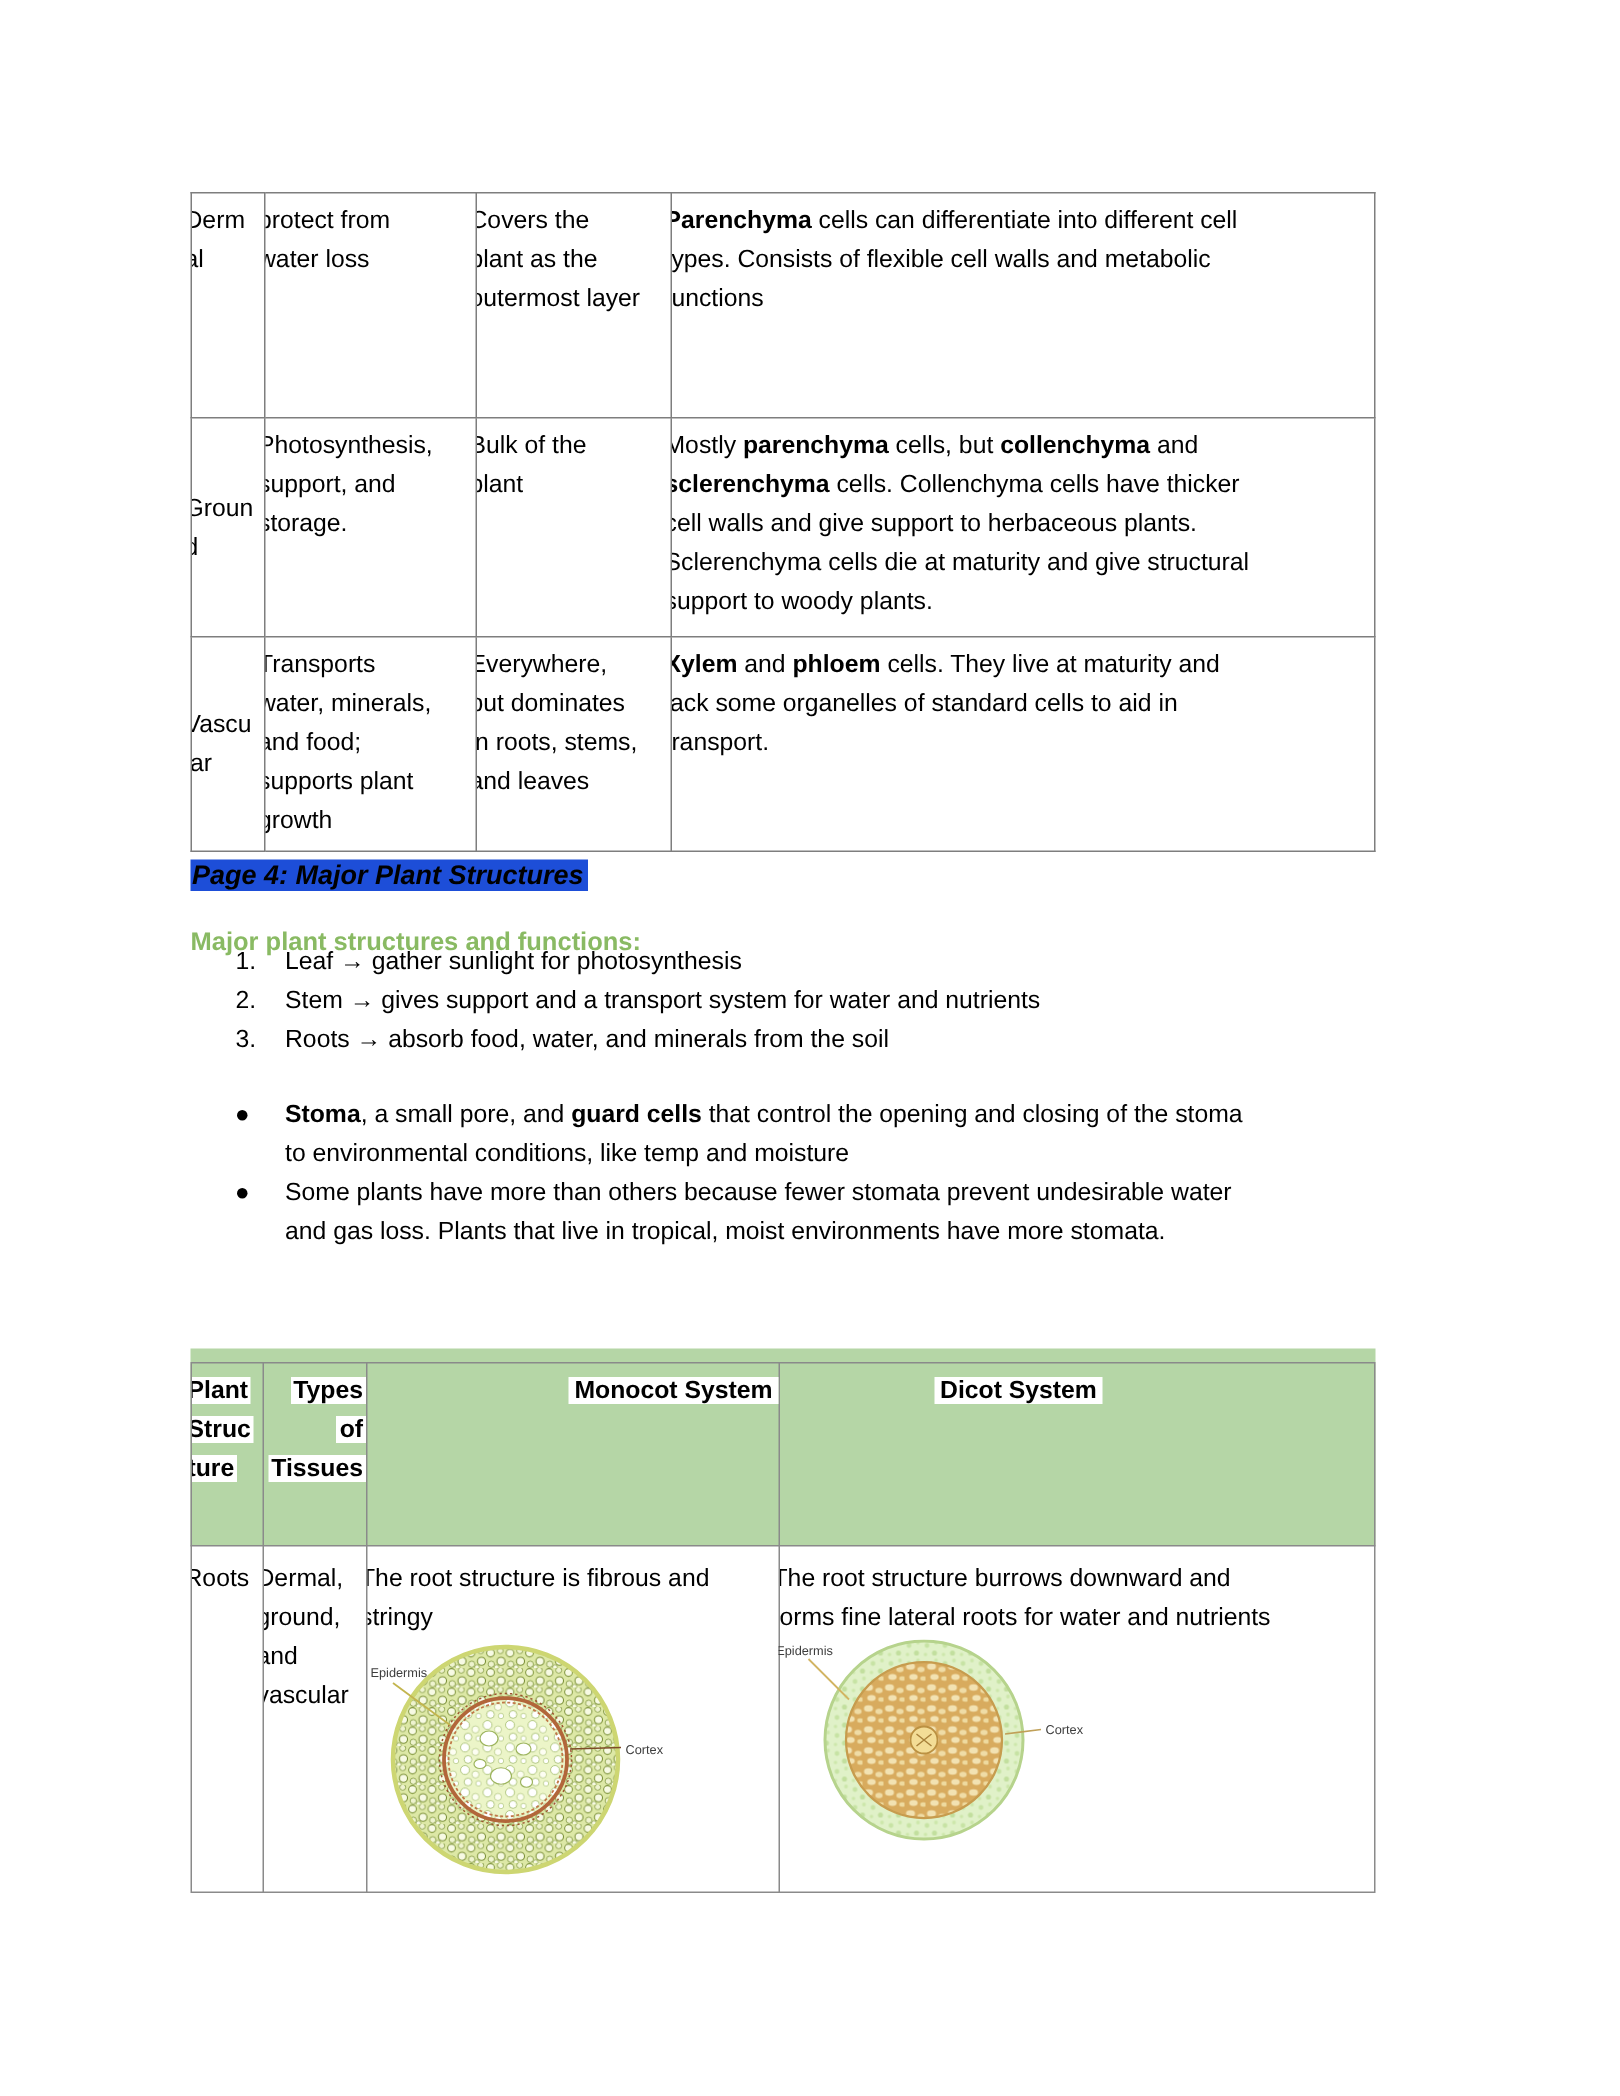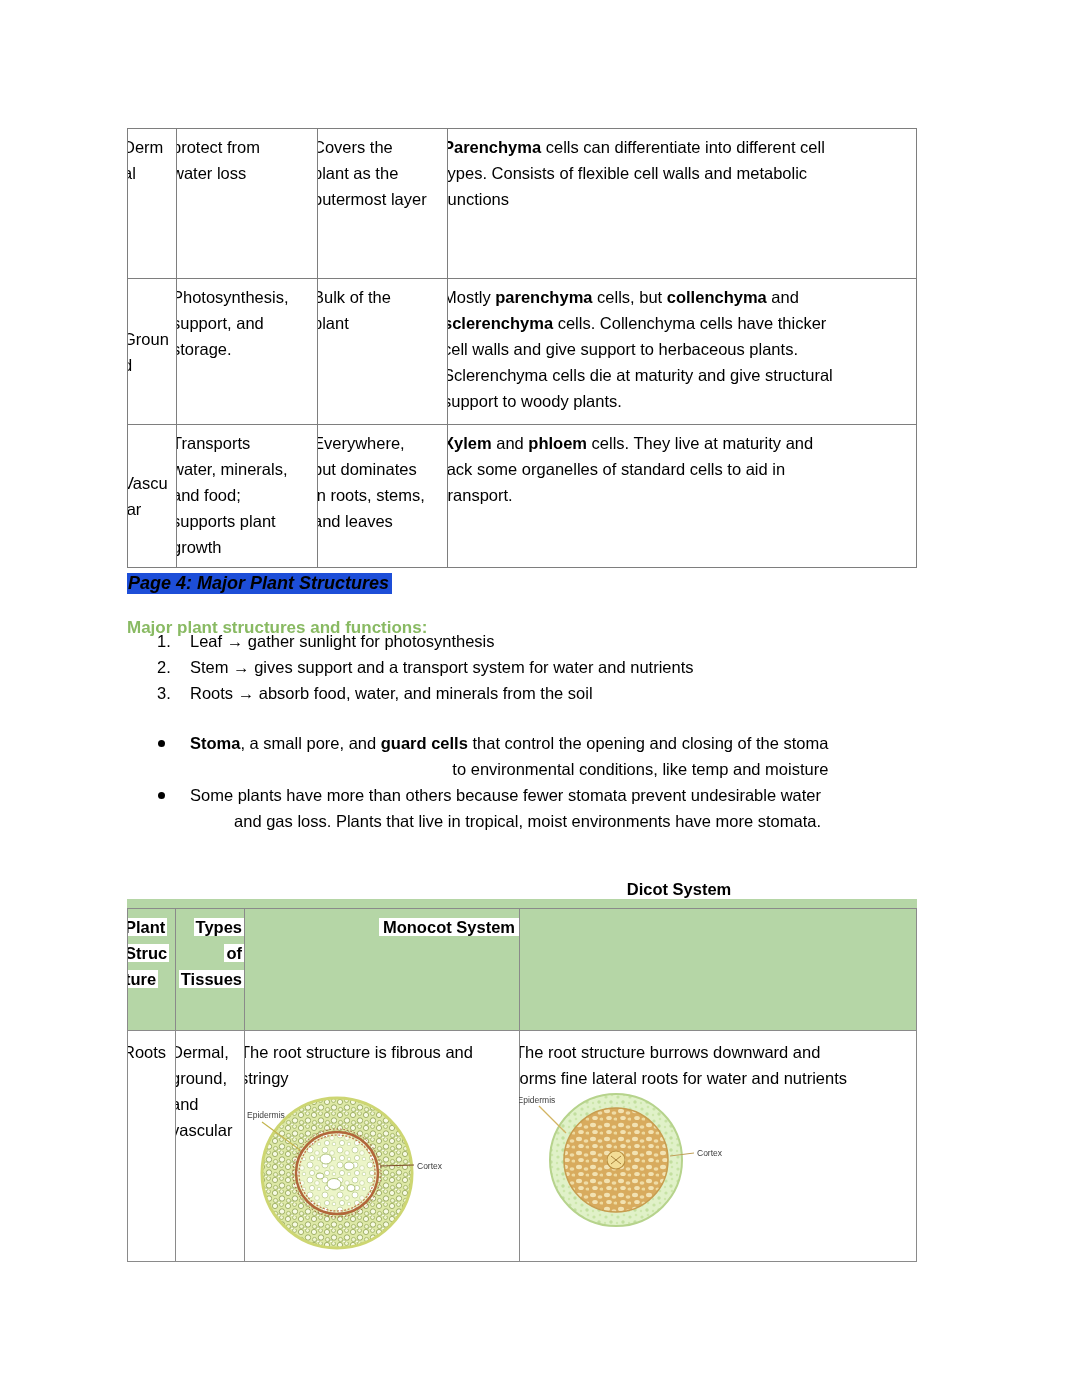--- a/index.html
+++ b/index.html
@@ -21,21 +21,21 @@
   .h1 span{background:#1d4ed8;padding:0 3px 1px 1px;}
   .h2{position:absolute;left:127px;top:598px;font-size:17px;font-weight:bold;color:#89ba63;line-height:25px;margin-top:17px;}
 
   
   .numlist{position:absolute;left:127px;top:628px;}
   .numlist .li{line-height:26px;font-size:16.5px;white-space:nowrap;}
   .numlist .num{display:inline-block;margin-left:30px;width:33px;}
   .bullets{position:absolute;left:127px;top:730px;}
   .bullet{display:flex;}
   .bmark{width:7px;height:7px;border-radius:50%;background:#000;margin:10px 0 0 31px;flex:none;}
-  .btext{margin-left:25px;text-align:right;}
+  .btext{margin-left:25px;}
   .btext div{line-height:26px;font-size:16.5px;white-space:nowrap;}
 
   
   .t2green{position:absolute;left:127px;top:899px;width:790px;height:131px;background:#b5d6a6;}
   .t2box{position:absolute;left:127px;top:908px;width:790px;height:354px;border:1px solid #8a8a8a;box-sizing:border-box;}
   .t2ln{position:absolute;background:#8a8a8a;}
   .t2h{position:absolute;font-weight:bold;font-size:16.5px;}
   .t2h .wline{line-height:26px;white-space:nowrap;}
   .wbox{background:#fff;padding:0 2px;}
   .t2cell{position:absolute;}
@@ -217,21 +217,21 @@
   <div class="t2h clip" style="left:176px;top:914px;width:68px;text-align:right">
     <div class="shift">
       <div class="wline"><span class="wbox">Types</span></div>
       <div class="wline"><span class="wbox">of</span></div>
       <div class="wline"><span class="wbox">Tissues</span></div>
     </div>
   </div>
   <div class="t2h" style="left:245px;top:914px;width:274px;text-align:right">
     <div class="wline"><span class="wbox" style="padding:0 4px">Monocot System</span></div>
   </div>
-  <div class="t2h" style="left:519px;top:876px;width:320px;text-align:center">
+  <div class="t2h" style="left:519px;top:914px;width:320px;text-align:center">
     <div class="wline"><span class="wbox" style="padding:0 4px">Dicot System</span></div>
   </div>
 
   <div class="t2cell clip" style="left:128px;top:1039px;width:47px">
     <div class="shift rich">
         <div><span>Roots</span></div>
       </div>
   </div>
   <div class="t2cell clip" style="left:176px;top:1039px;width:68px">
     <div class="shift rich">

